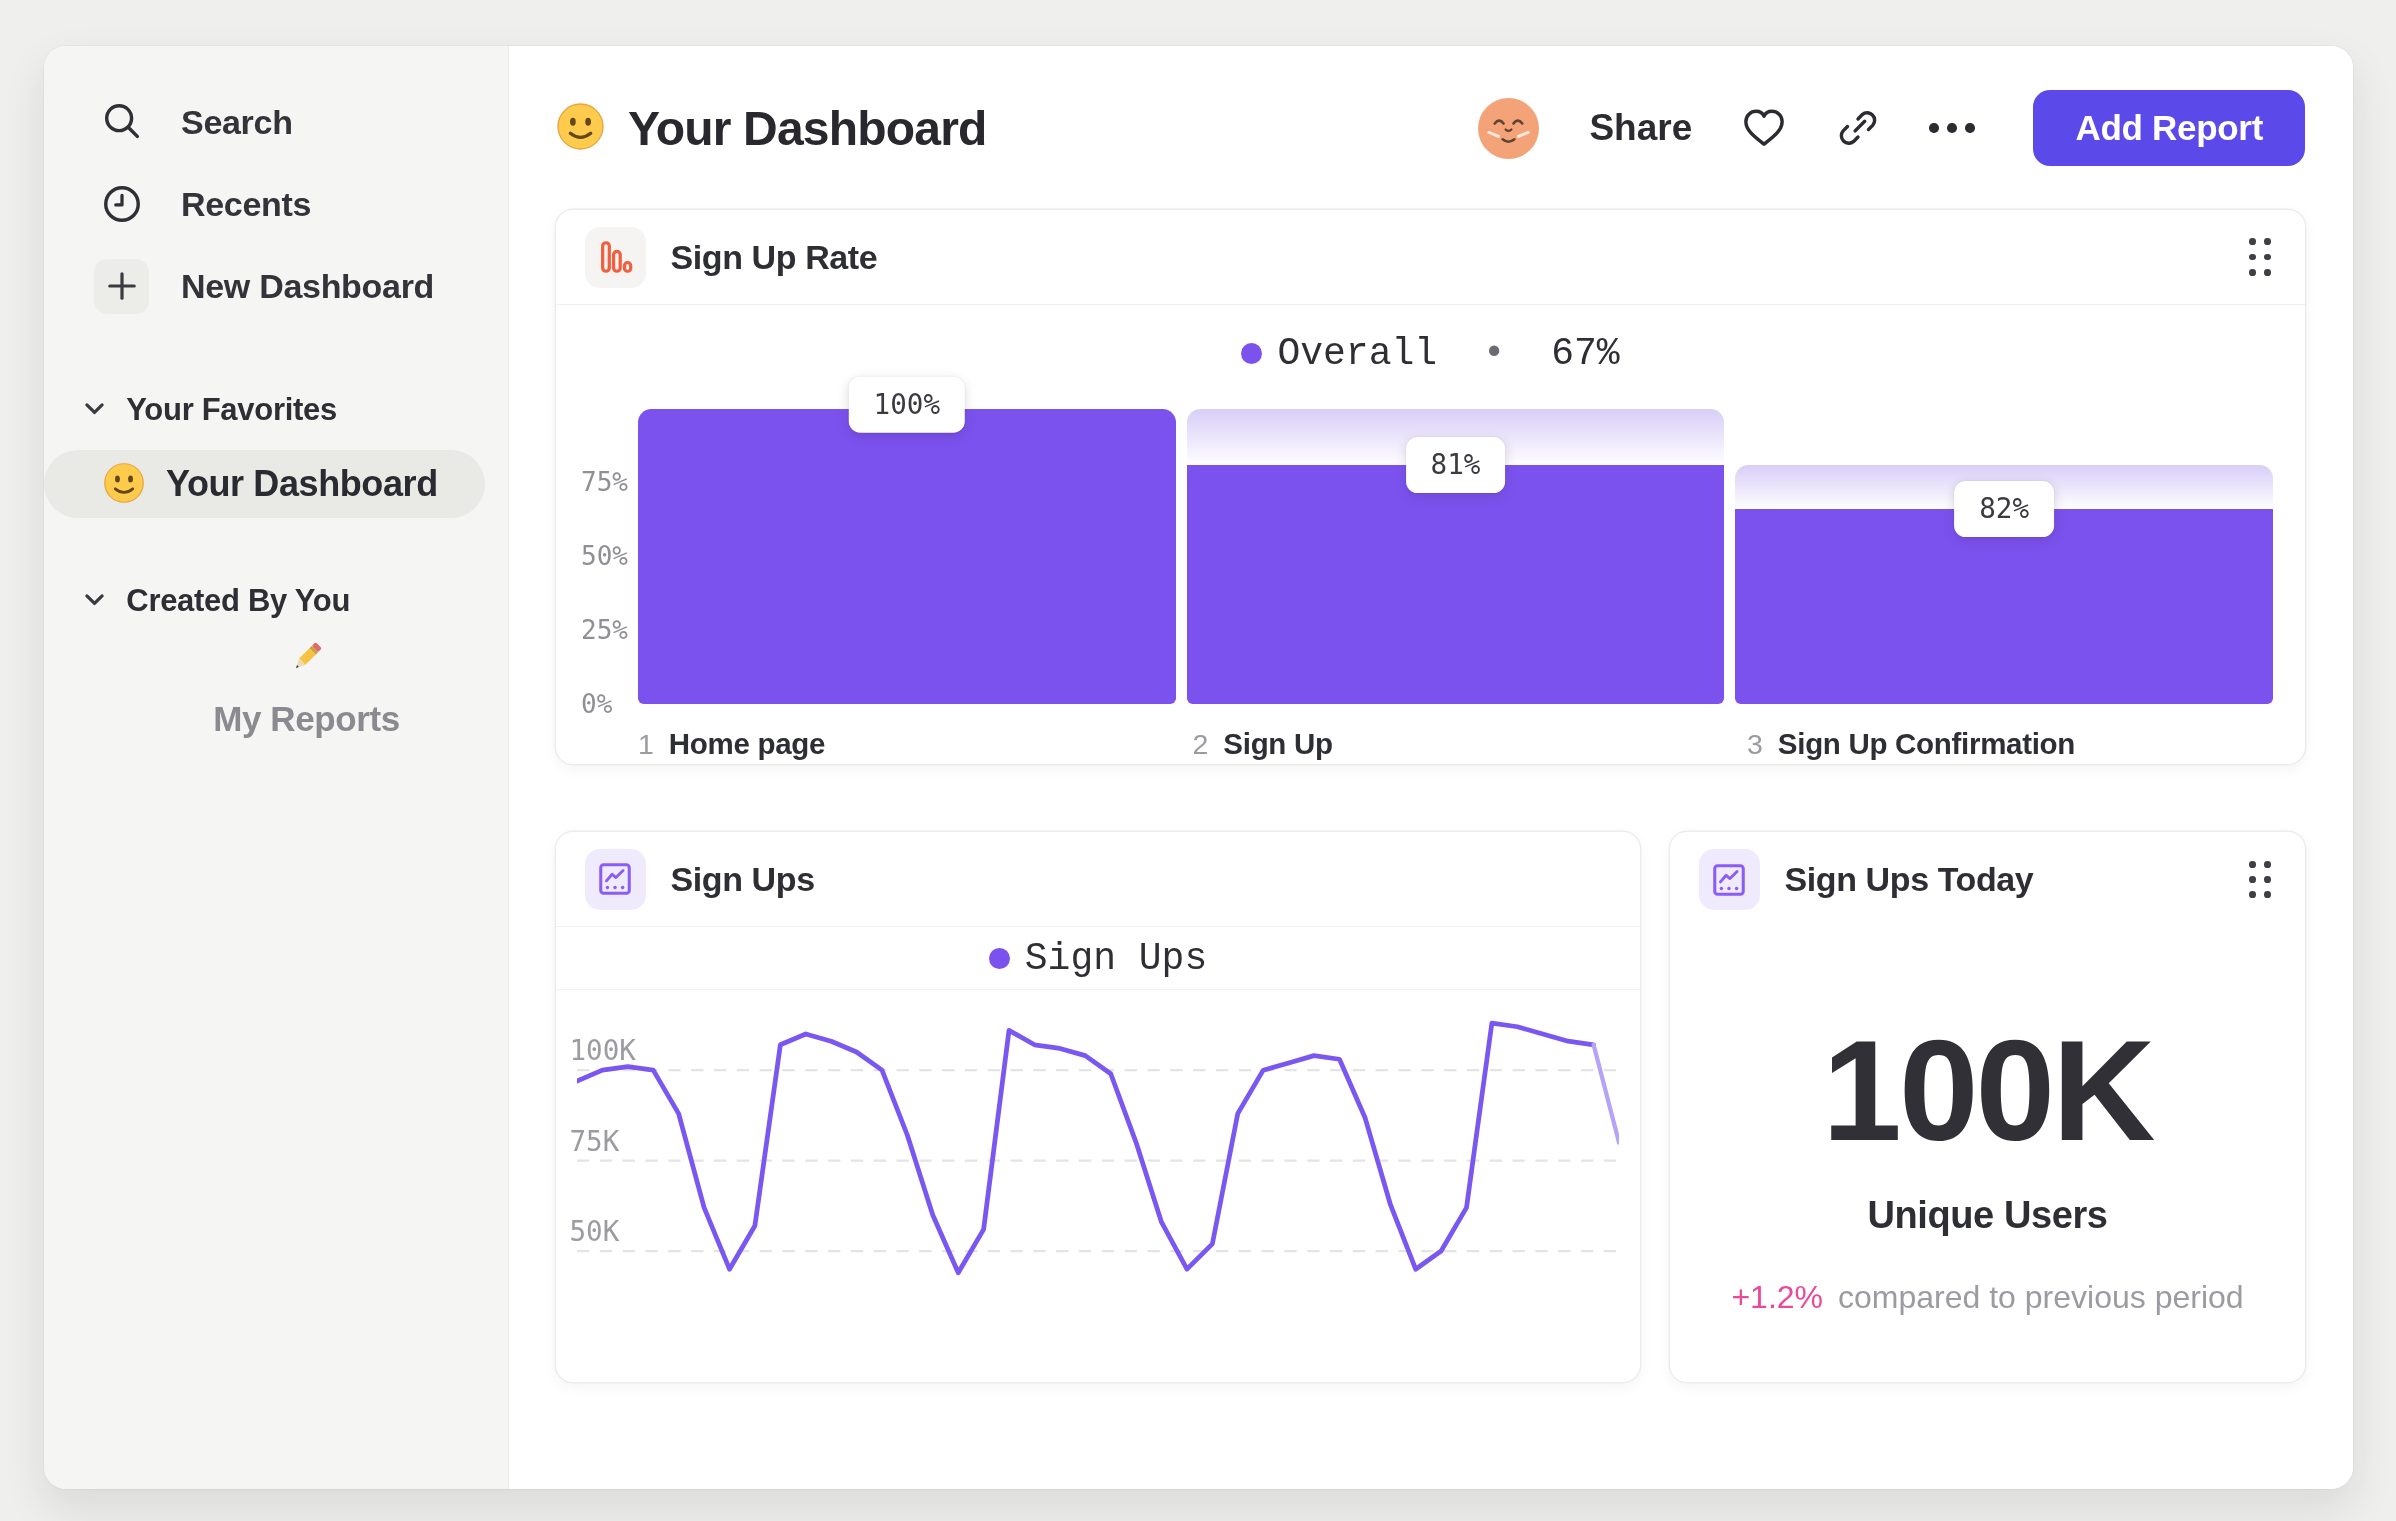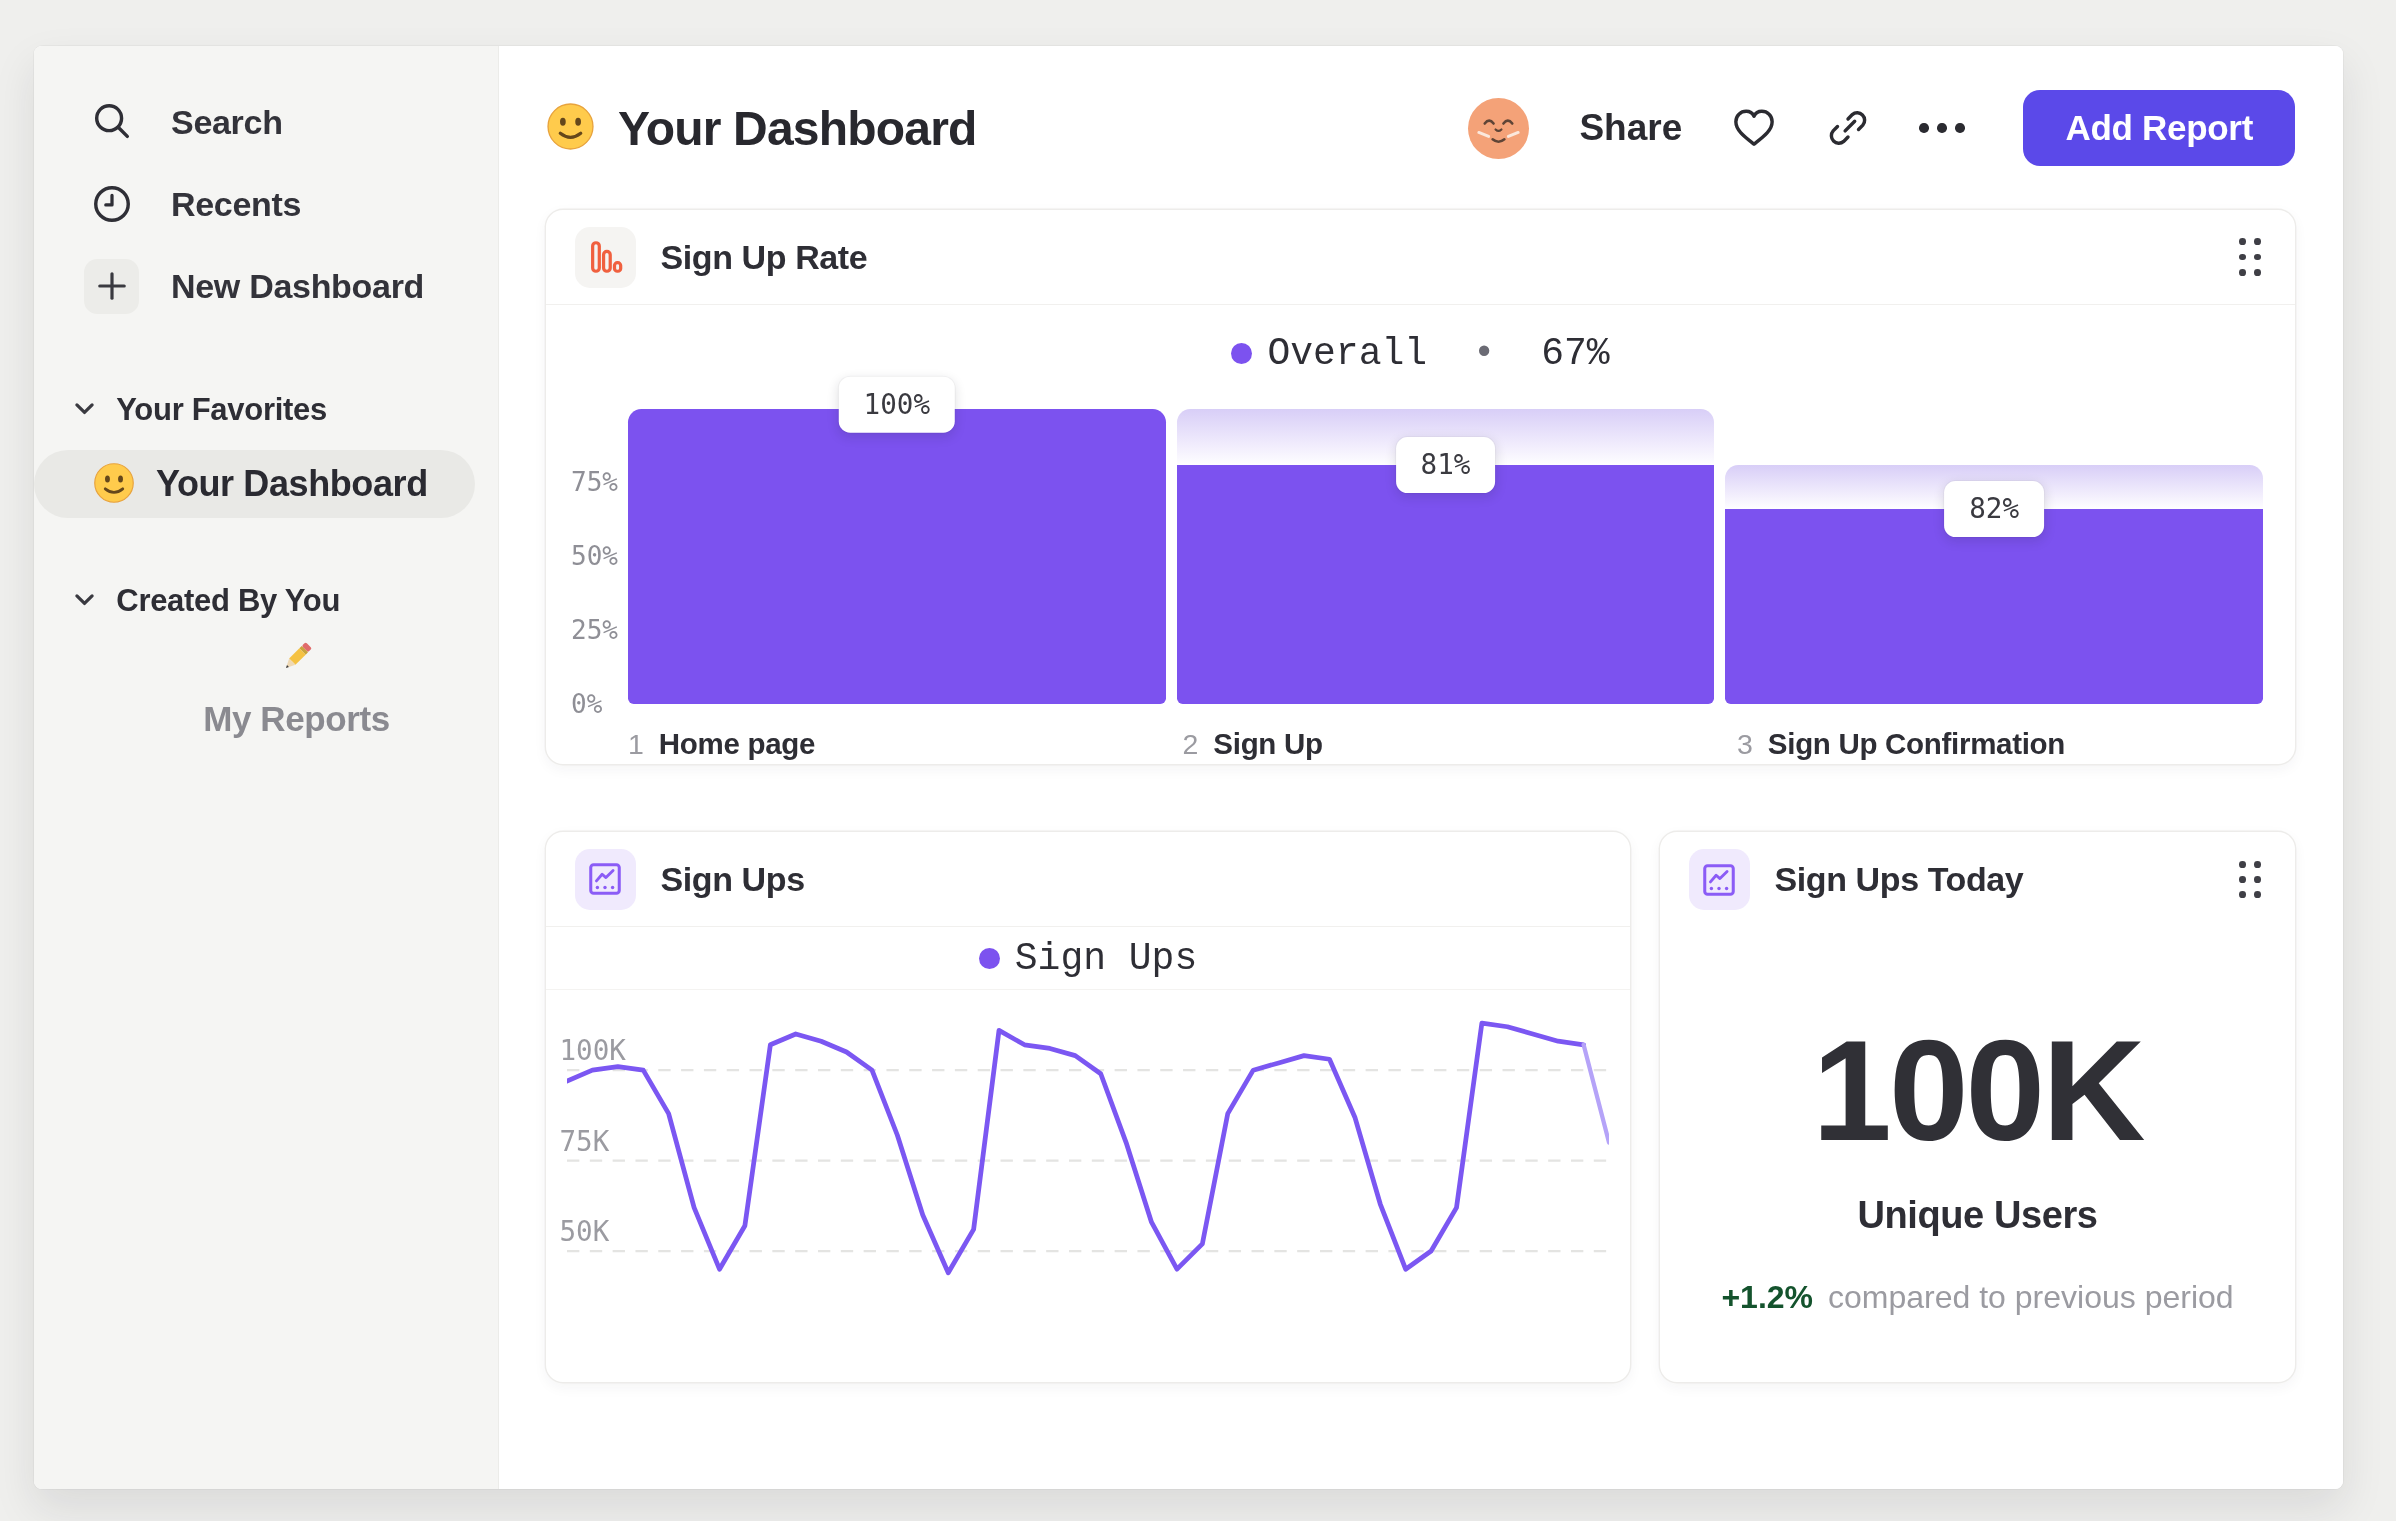--- a/index.html
+++ b/index.html
@@ -8,22 +8,22 @@
     background:#EFEFED;
     font-family:"Liberation Sans", sans-serif;
     color:#2E2E35;
     position:relative;
     overflow:hidden;
   }
   .mono { font-family:"DejaVu Sans Mono", monospace; }
 
   
   .window {
-    position:absolute; left:34px; top:46px; width:2309px; height:1443px;
-    background:#fff; border-radius:8px;
+    position:absolute; left:44px; top:46px; width:2309px; height:1443px;
+    background:#fff; border-radius:22px;
     box-shadow:0 19px 43px rgba(30,30,40,.10), 0 0 0 1px rgba(0,0,0,.03);
     display:flex; overflow:hidden;
   }
 
   
   .sidebar {
     width:465px; flex-shrink:0; background:#F5F5F3;
     border-right:1px solid #ECECE9;
     padding:35px 27px 0 27px;
     display:flex; flex-direction:column;
@@ -130,21 +130,21 @@
     position:absolute; left:-7.6px; font-size:27.6px; color:#9B9BA1; z-index:2;
   }
   .xaxis-row { margin-top:auto; height:55px; border-top:1.4px solid #F1F0EE; position:relative; }
   .xaxis-row .xlab { position:absolute; top:13.3px; font-size:28.5px; color:#9B9BA1; white-space:nowrap; }
 
   
   .today-card { flex:1; height:550px; display:flex; flex-direction:column; }
   .metric-big { font-size:143px; font-weight:700; color:#303036; letter-spacing:-2.9px; text-align:center; margin-top:82px; }
   .metric-label { font-size:38px; font-weight:600; color:#2E2E35; text-align:center; margin-top:21px; letter-spacing:-0.4px; }
   .change-row { display:flex; justify-content:center; align-items:baseline; gap:15px; margin-top:42px; }
-  .change-pct { font-size:32px; font-weight:700; color:#14532d; }
+  .change-pct { font-size:32px; font-weight:400; color:#ec4899; }
   .change-note { font-size:32px; color:#9B9BA1; }
 </style>
 </head>
 <body>
 
 <div class="window">
 
   <aside class="sidebar">
 
     <div class="nav-item">

